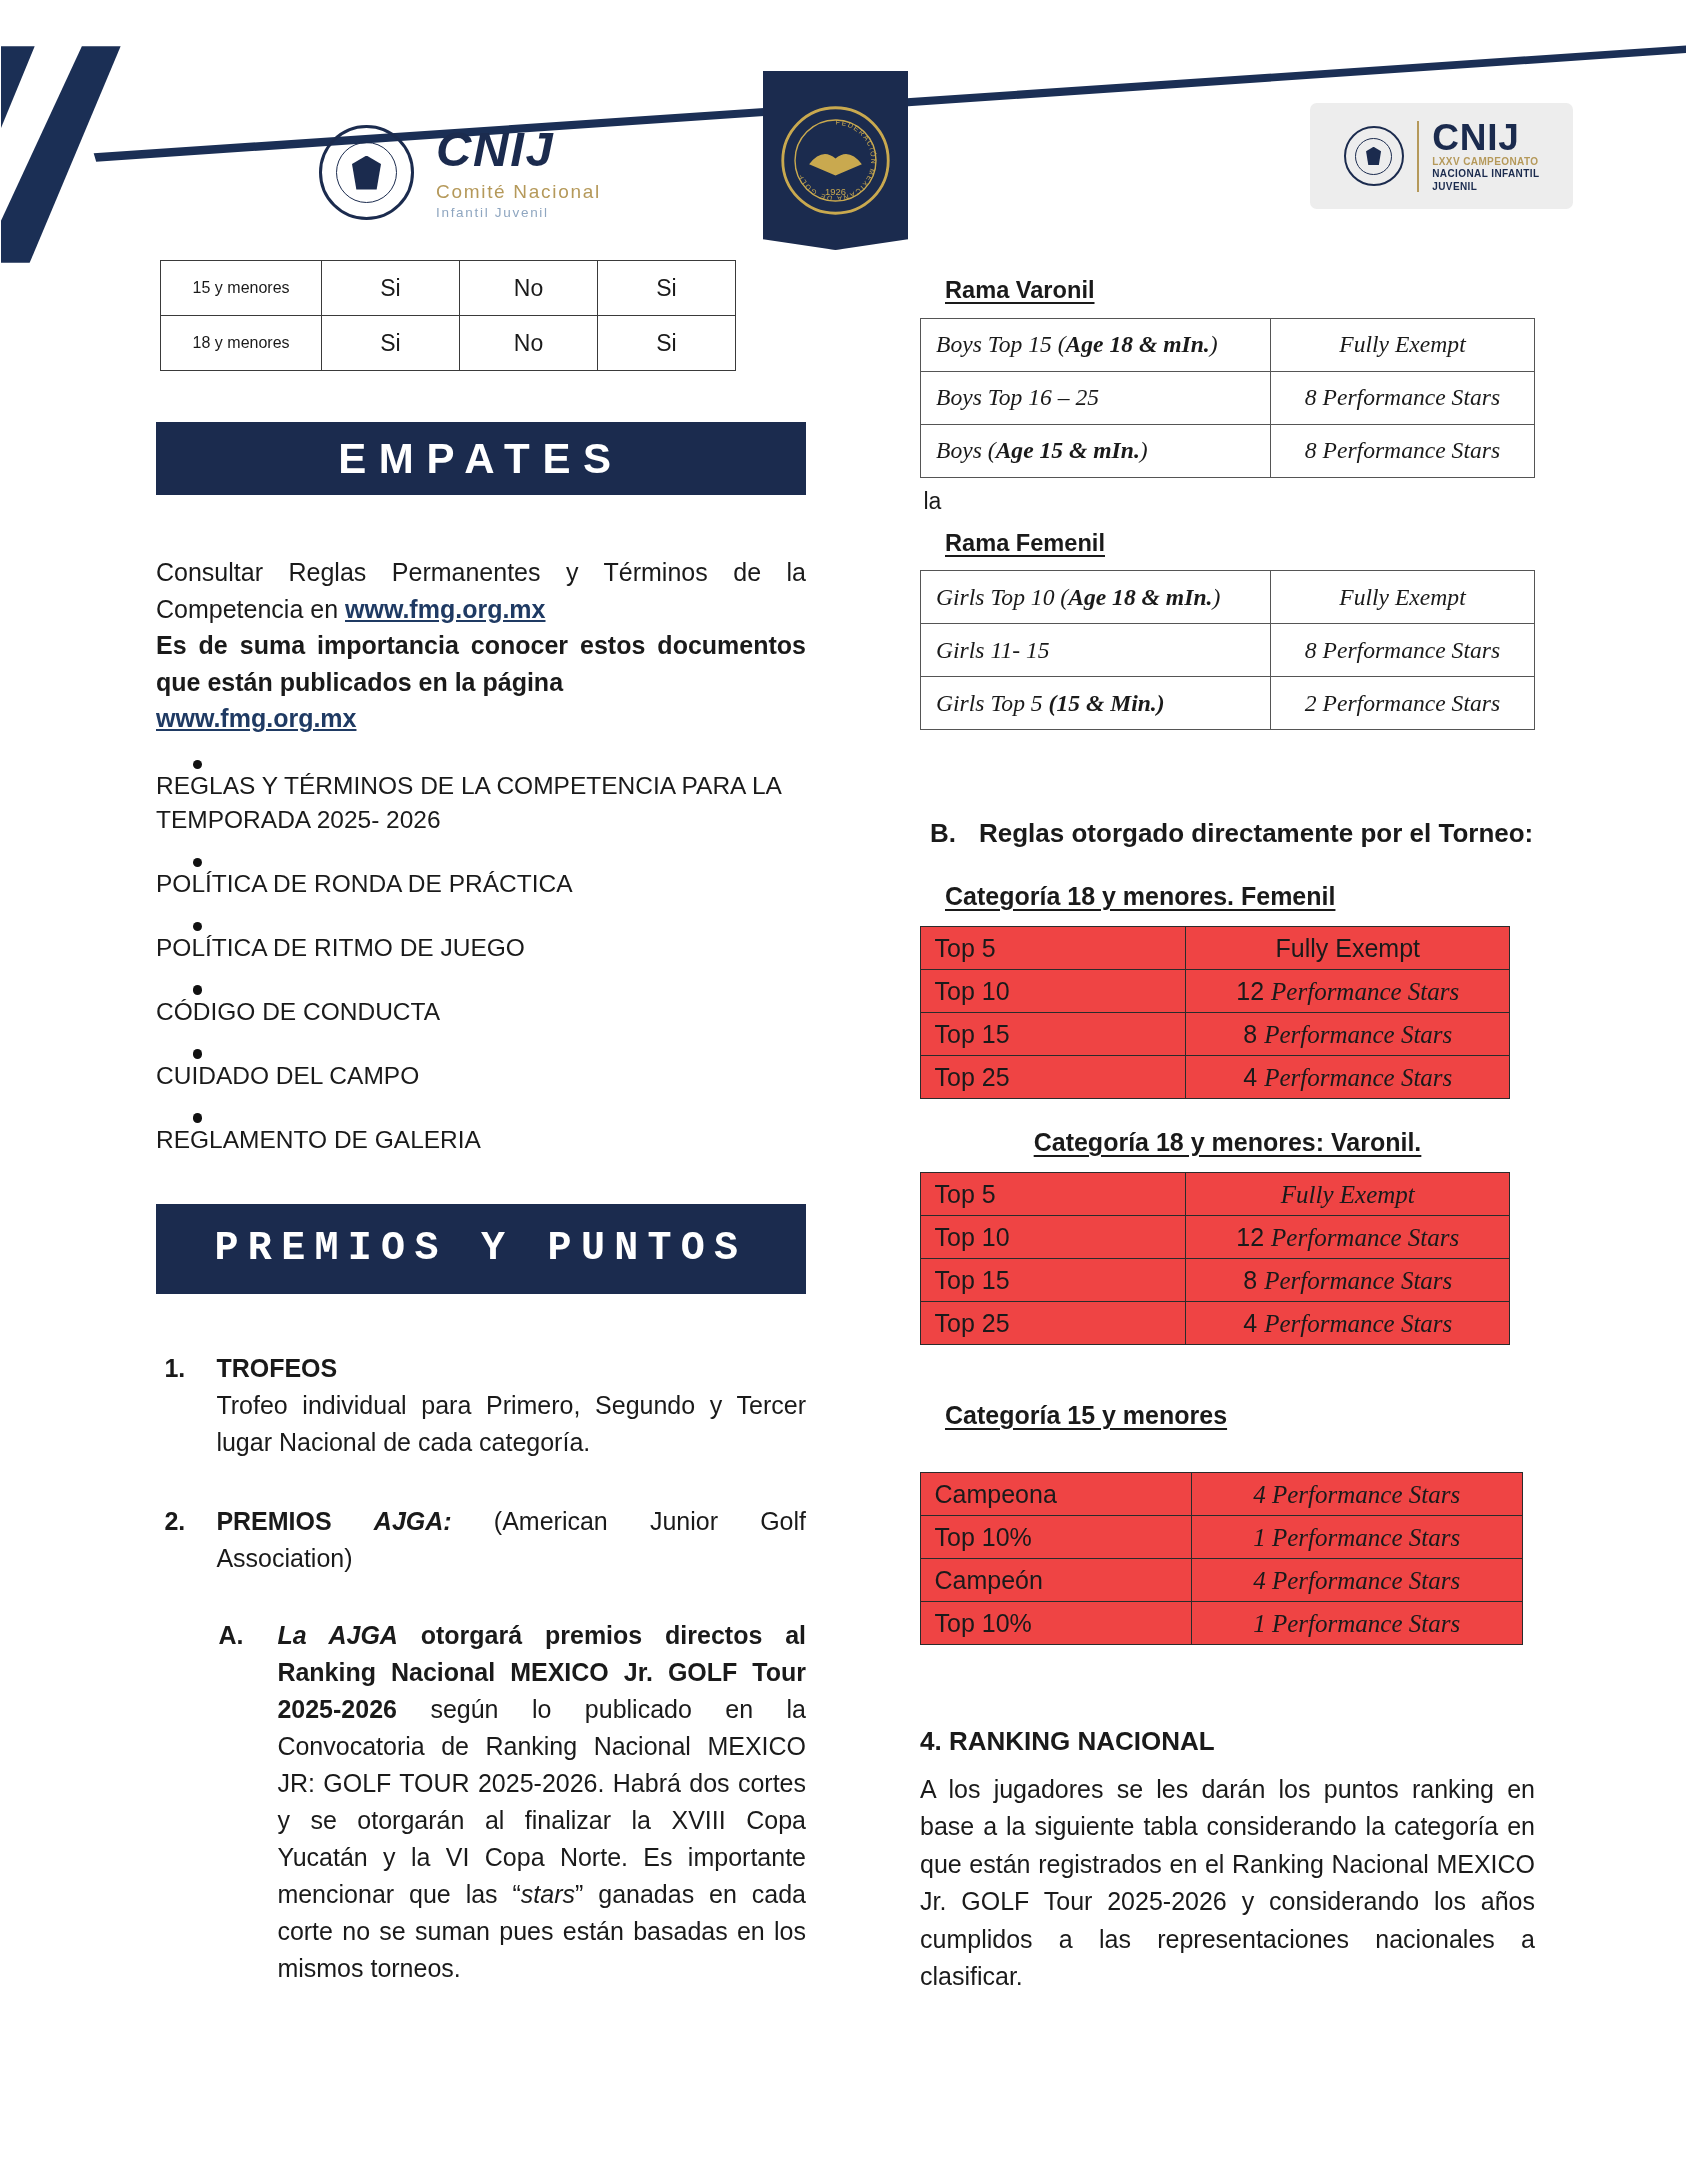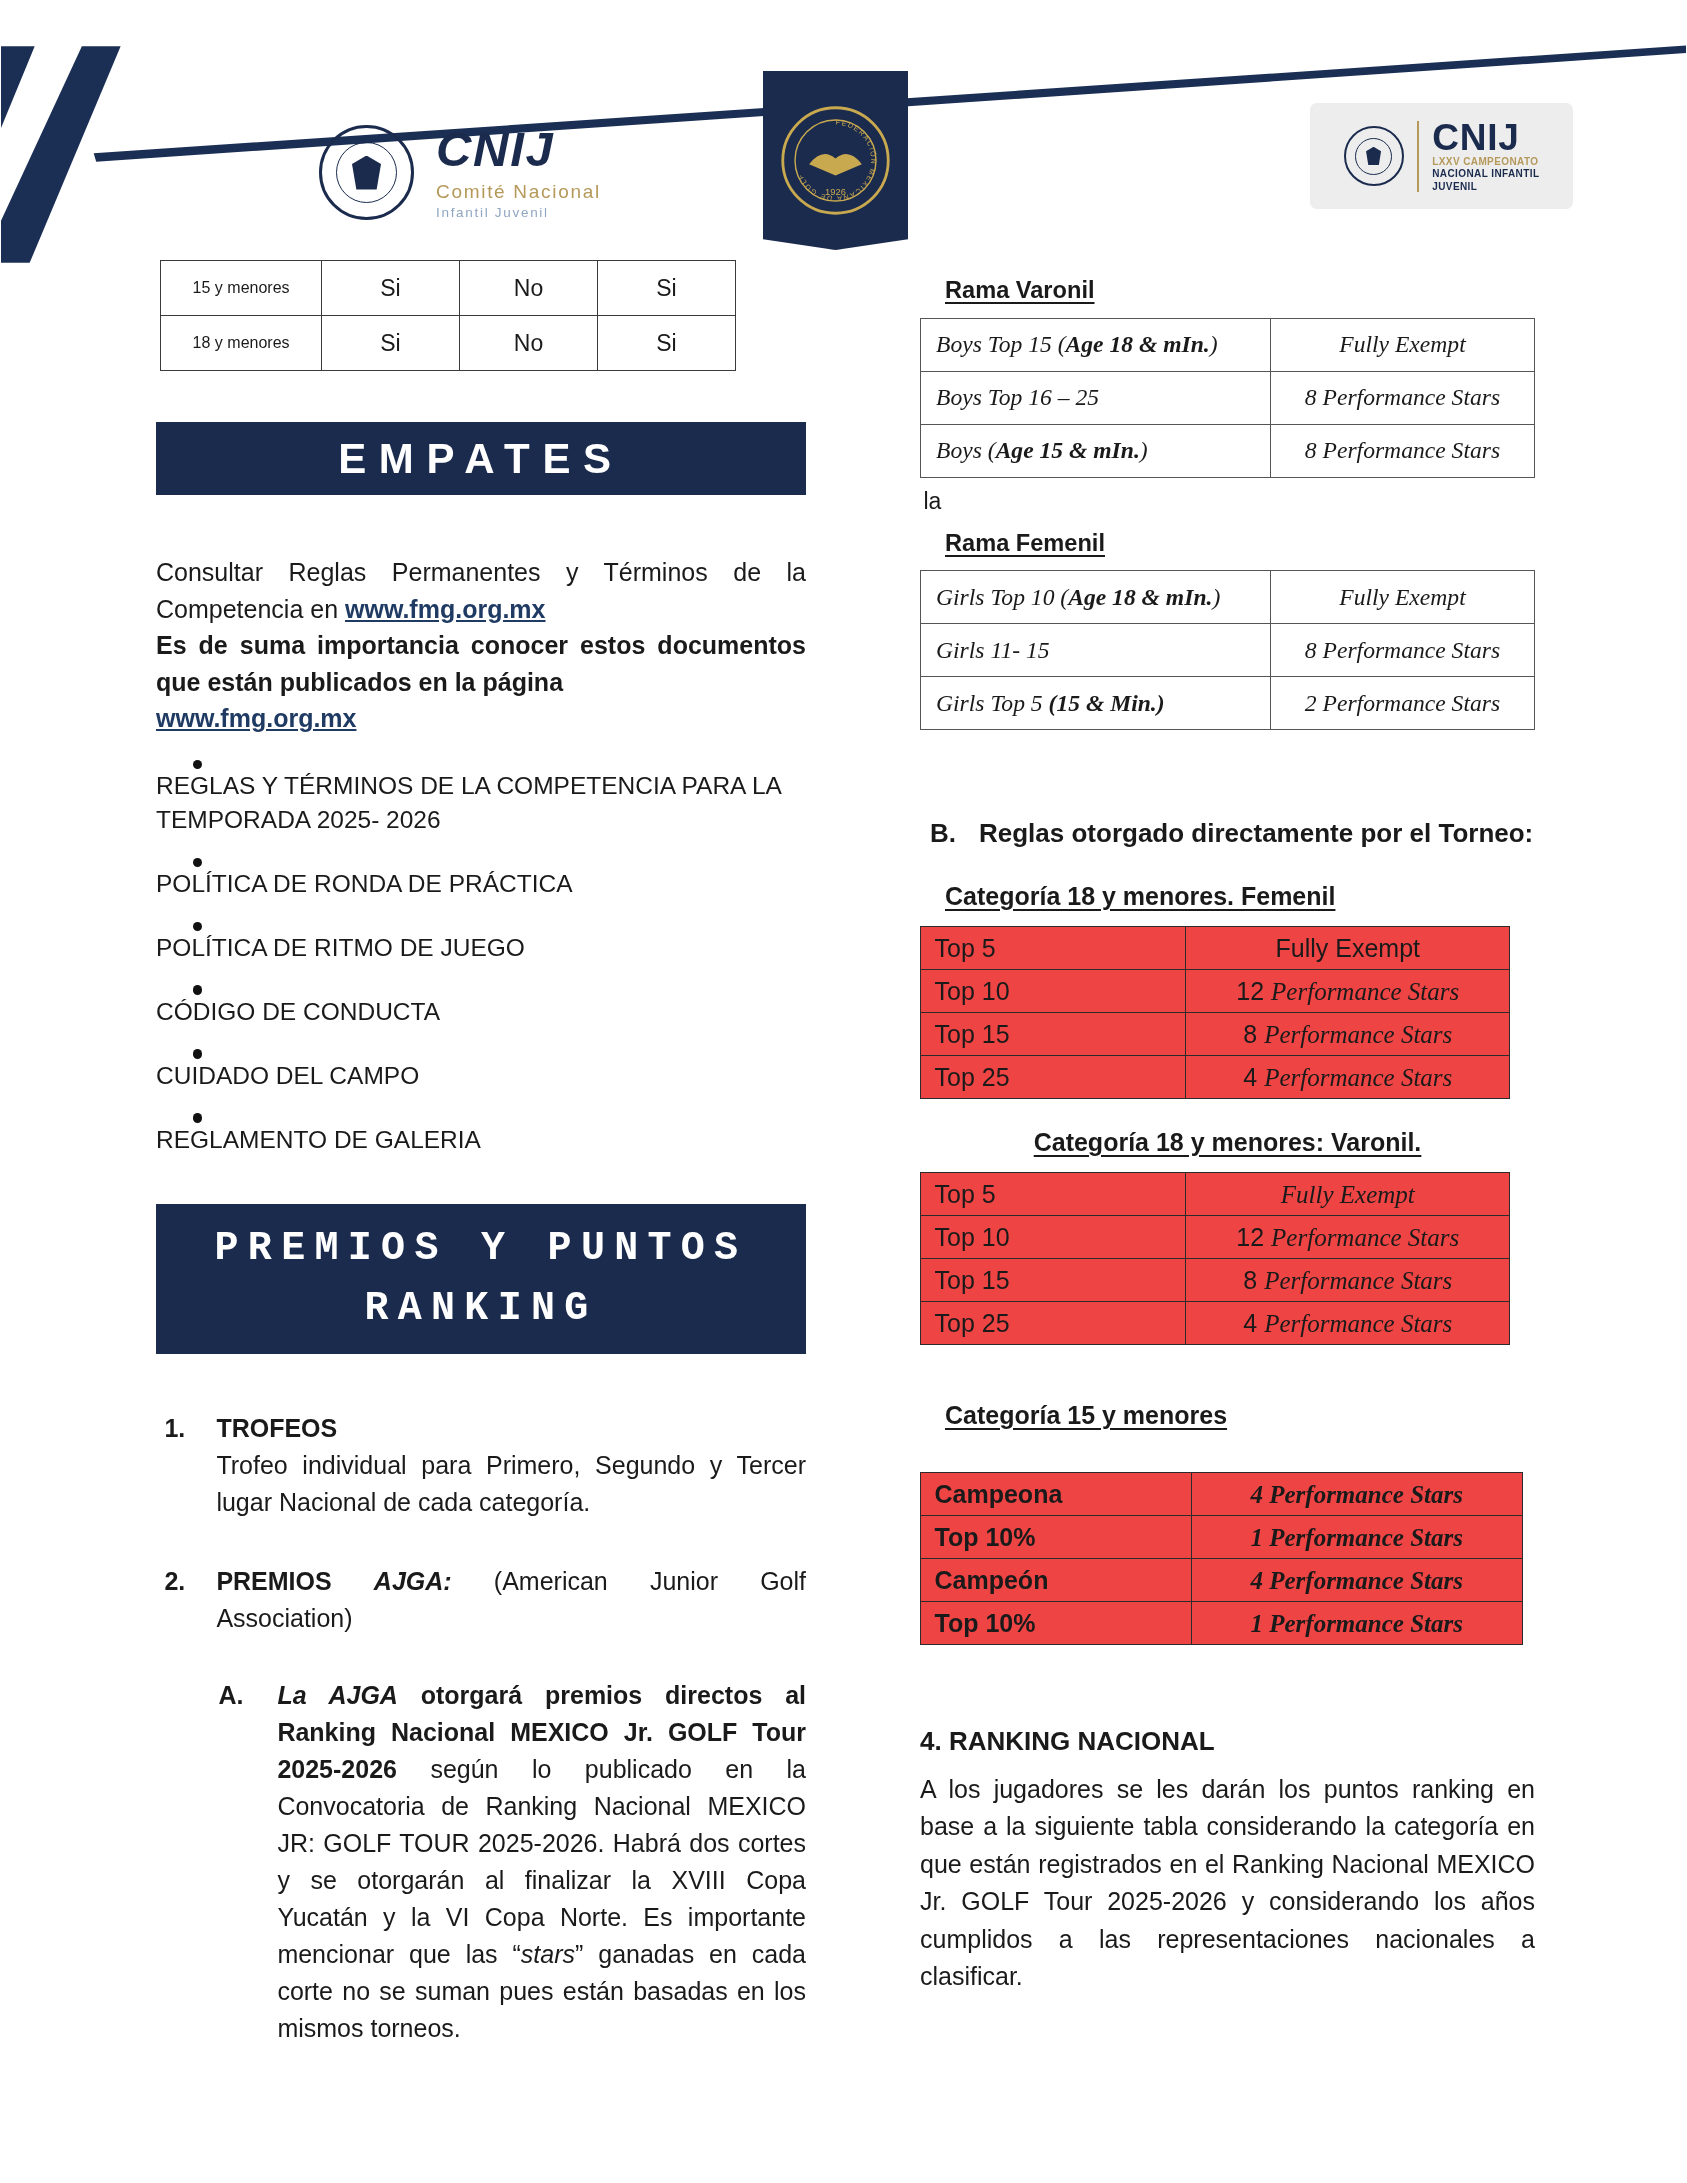--- a/index.html
+++ b/index.html
@@ -100,21 +100,21 @@
                margin:29px 0 15px 25px;}
   .cat-heading.center{text-align:center;margin-left:0;}
   .cat-heading.m64{}
   .cat-heading.m66{margin-top:56px;}
 
   .btable{border-collapse:collapse;width:96%;font-size:25px;}
   .btable td{border:1.7px solid #2b2b2b;height:42px;padding:0 13.5px;background:#ef4444;}
   .btable td.l{width:45%;text-align:left;}
   .btable td.r{text-align:center;}
   .btable .itw{font-family:"Liberation Serif",serif;font-style:italic;}
-  .btable.gap15{margin-top:42px;width:98%;font-weight:bold;}
+  .btable.gap15{margin-top:42px;width:98%;}
 
   .sec4-heading{font-size:26px;font-weight:bold;margin:81px 0 13.5px;}
   .sec4-body{font-size:25px;line-height:1.5;text-align:justify;}
 </style>
 </head>
 <body>
 
 <div class="page">
 
   <svg class="deco" width="1687" height="337" viewBox="0 0 2000 400">
@@ -218,21 +218,20 @@
           <span class="btxt">CUIDADO DEL CAMPO</span>
         </div>
         <div class="bullet">
           <span class="dot"></span>
           <span class="btxt">REGLAMENTO DE GALERIA</span>
         </div>
       </div>
 
       <div class="banner premios">
         <div>PREMIOS Y PUNTOS</div>
-        <div>RANKING</div>
       </div>
 
       <div class="item n1">
         <span class="inum">1.</span>
         <span class="ibody">
           <span class="b">TROFEOS</span>
           <br>
           <span>Trofeo individual para Primero, Segundo y Tercer lugar Nacional de cada categoría.</span>
         </span>
       </div>

